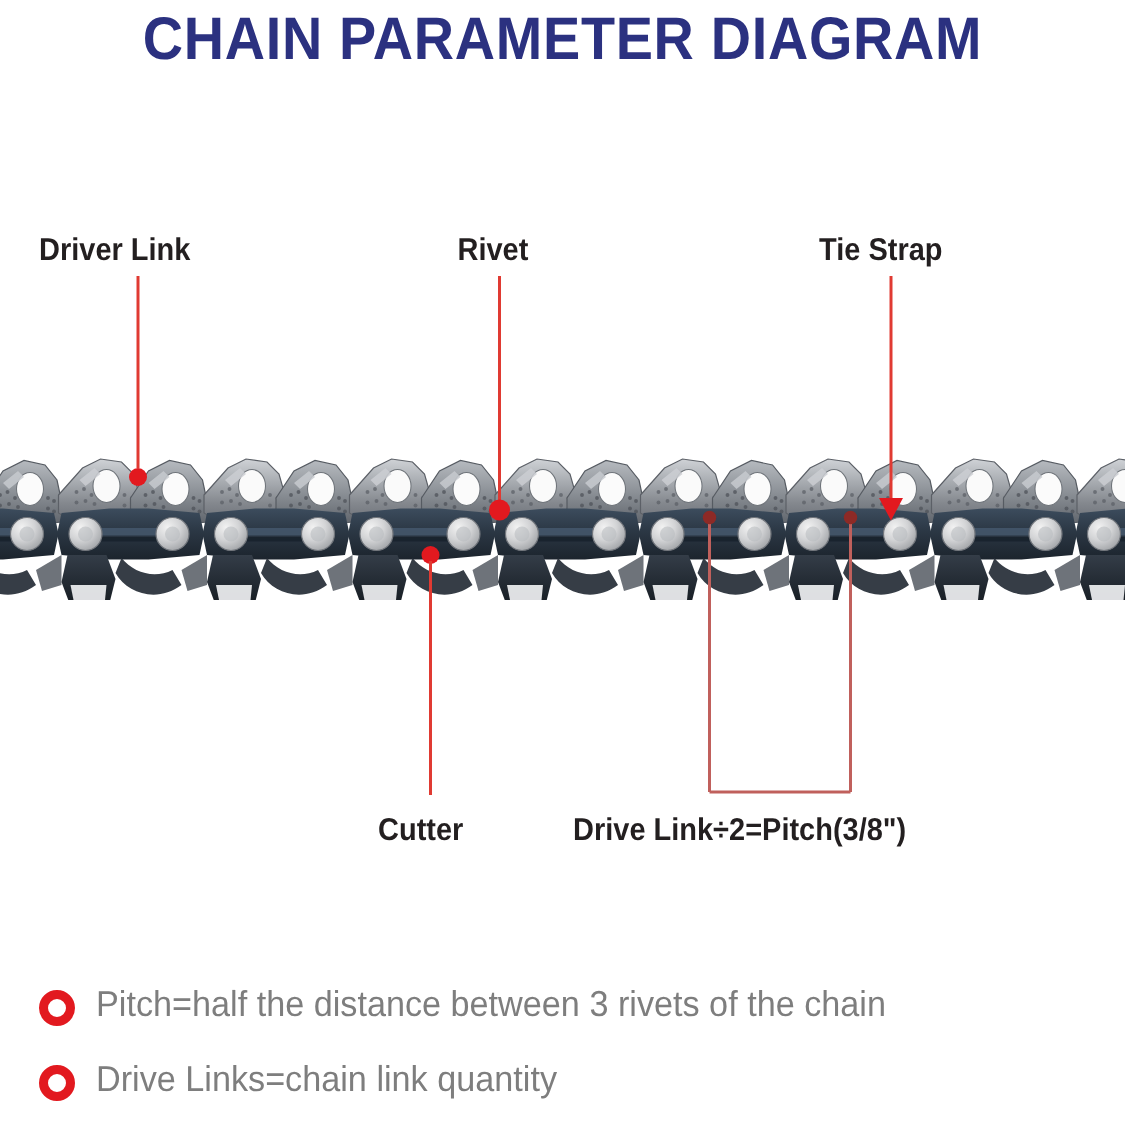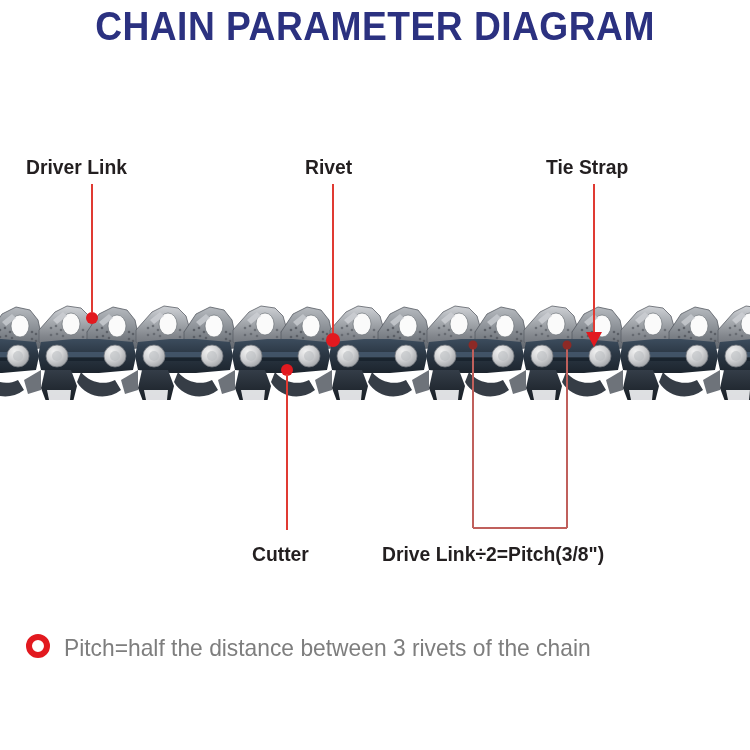--- a/index.html
+++ b/index.html
@@ -70,21 +70,21 @@
 
   
   #notes {
     position: absolute;
     left: 26px;
     top: 634px;
     width: 700px;
   }
   .note-row {
     display: flex;
-    align-items: flex-start;
+    align-items: flex-end;
     height: 50px;
   }
   .note-bullet {
     width: 24px;
     height: 24px;
     flex: 0 0 24px;
     border: 6px solid #e2191f;
     border-radius: 50%;
     box-sizing: border-box;
     margin-right: 14px;
@@ -239,13 +239,17 @@
   </g>
   <circle cx="473" cy="345" r="4.5" fill="#8d2a26"></circle>
   <circle cx="567" cy="345" r="4.5" fill="#8d2a26"></circle>
 </svg>
 
 <div id="notes">
   <div class="note-row">
     <span class="note-bullet"></span>
     <span class="note-text">Pitch=half the distance between 3 rivets of the chain</span>
   </div>
+  <div class="note-row">
+    <span class="note-bullet"></span>
+    <span class="note-text">Drive Links=chain link quantity</span>
+  </div>
 </div>
 
 </body></html>

